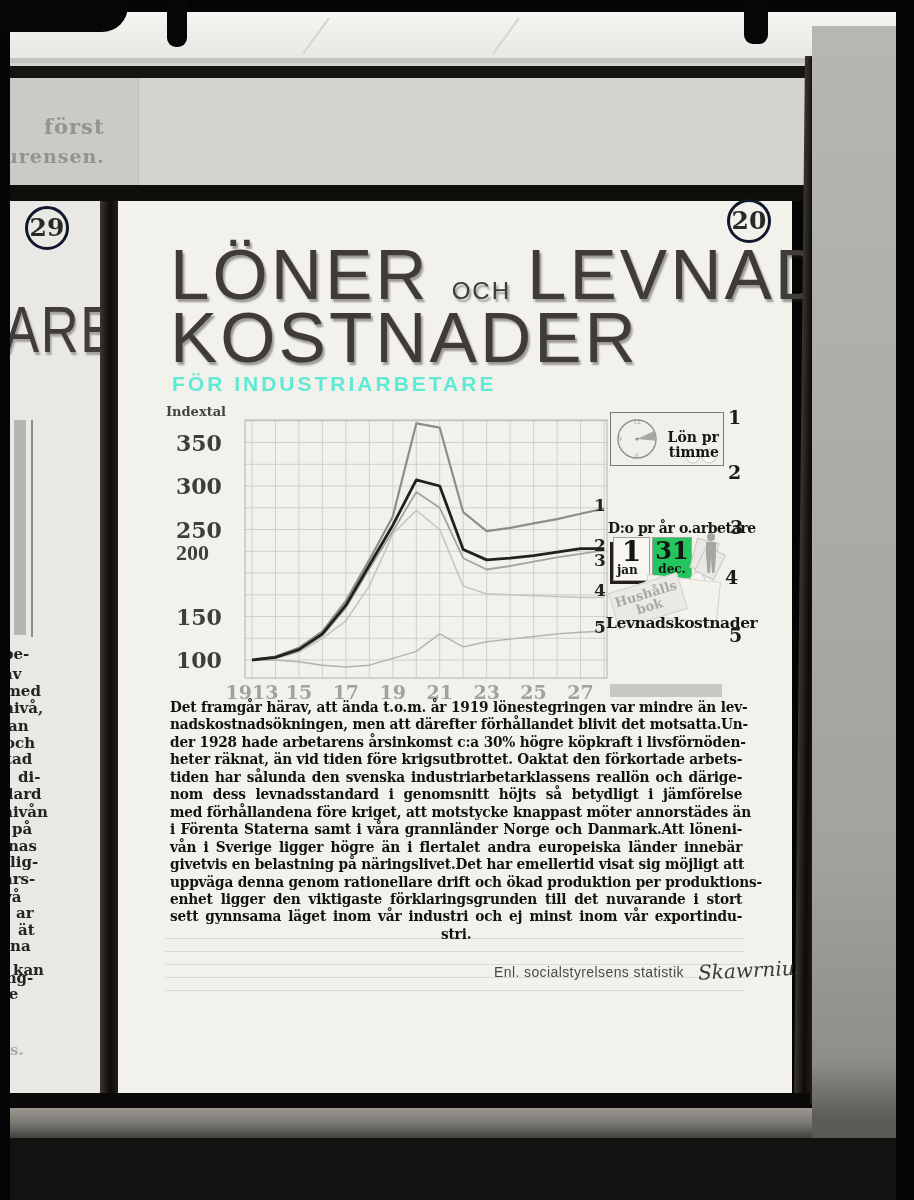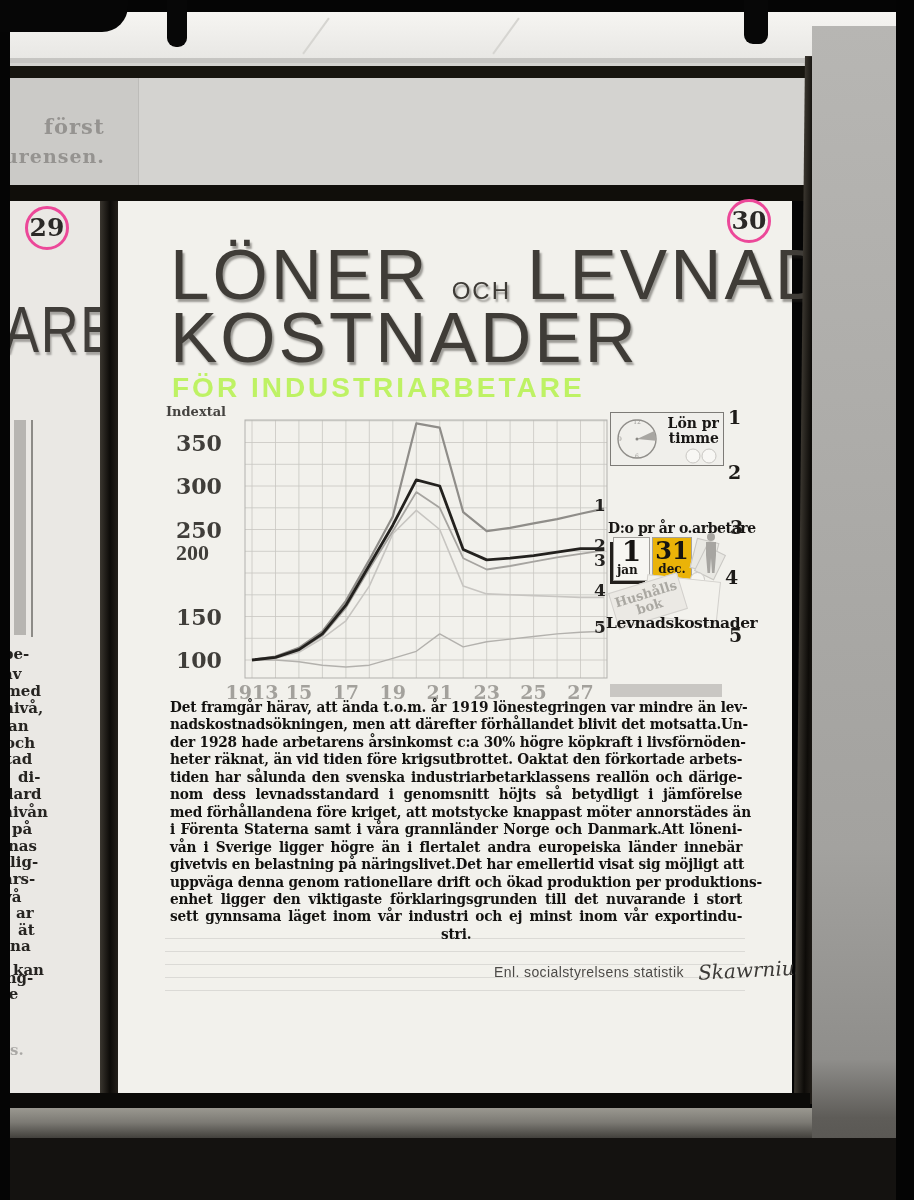--- a/index.html
+++ b/index.html
@@ -23,37 +23,37 @@
   
   .bar-top{left:10px;top:185px;width:796px;height:16px;background:#100e0a;}
   .bar-bottom{left:10px;top:1093px;width:800px;height:15px;background:#0b0a08;}
   .skirting{left:10px;top:1108px;width:802px;height:32px;background:linear-gradient(#9a9890,#7c7a74 45%,#3b3935);}
   .floor{left:0;top:1138px;width:898px;height:62px;background:#141210;}
   .post{background:linear-gradient(90deg,#3a362f,#0d0b08 55%,#231f1a);}
   .rpanel{left:812px;top:26px;width:84px;height:1174px;
           background:linear-gradient(#b7b6b3,#a3a29f 70%,#8f8e8b 88%,#5e5c58 93%,#504e4a);}
   
   .panel29{left:10px;top:201px;width:90px;height:892px;background:#eae8e4;overflow:hidden;}
-  .badge{border:3px solid #ec4899;border-radius:50%;width:38px;height:38px;text-align:center;
+  .badge{border:3px solid #0f172a;border-radius:50%;width:38px;height:38px;text-align:center;
          line-height:38px;font-weight:bold;font-size:25px;color:#2b2927;background:transparent;}
   .ghost-title{font-family:"Liberation Sans",sans-serif;font-weight:400;font-size:64px;color:#403d39;
                letter-spacing:2px;transform:scaleX(.82);transform-origin:left top;
                text-shadow:2px 3px 2px rgba(35,32,28,.35);}
   .vbar{left:4px;top:219px;width:12px;height:215px;background:#b7b5b1;}
   .vline{left:21px;top:219px;width:2px;height:217px;background:#8d8b87;}
   .frag{position:absolute;font-weight:bold;font-size:15px;color:#262421;white-space:nowrap;}
   
   .poster{left:118px;top:201px;width:674px;height:892px;background:#f2f1ec;}
   .title-row{left:170px;top:234px;display:flex;align-items:baseline;
              font-family:"Liberation Sans",sans-serif;color:#3f3c37;
              text-shadow:2px 3px 2px rgba(38,35,30,.42);white-space:nowrap;}
   .title-big{font-size:71px;font-weight:400;letter-spacing:3px;}
   .title-small{font-size:24px;font-weight:400;letter-spacing:2px;margin:0 16px 0 22px;}
   .subtitle{left:172px;top:372px;font-family:"Liberation Sans",sans-serif;font-weight:bold;
-            font-size:28px;letter-spacing:3px;color:#bef264;white-space:nowrap;}
+            font-size:21px;letter-spacing:3px;color:#5eead4;white-space:nowrap;}
   
   .ylab{font-weight:bold;font-size:13px;color:#454340;}
   .ytick{position:absolute;font-weight:bold;font-size:22px;color:#403e3a;}
   .xtick{position:absolute;font-weight:bold;font-size:19px;color:#a3a19c;transform:translateX(-50%);}
   
   .lgbox{background:#f0efeb;}
   .lg-label{position:absolute;font-weight:bold;font-size:14px;line-height:15px;color:#181614;text-align:right;}
   .lg-label span{display:block;}
   .lg-num{position:absolute;font-weight:bold;font-size:19px;color:#1d1b18;}
   .lg-head{position:absolute;font-weight:bold;font-size:13px;letter-spacing:-.4px;color:#181614;white-space:nowrap;}
@@ -116,21 +116,21 @@
       <div class="frag" style="top: 703px; left: 6px;">ar</div>
       <div class="frag" style="top: 720px; left: 8px;">ät</div>
       <div class="frag" style="top: 736px; left: 0px;">na</div>
       <div class="frag" style="top: 752px; left: 3px; margin-top: 8px;">kan</div>
       <div class="frag" style="top: 768px; left: -10px;">ing-</div>
       <div class="frag" style="top: 784px; left: -7px;">le</div>
     </div>
   <div class="abs post" style="left:100px;top:201px;width:18px;height:892px;"></div>
 
   <div class="abs poster"></div>
-  <div class="abs badge" style="left:727px;top:199px;">30</div>
+  <div class="abs badge" style="left:727px;top:199px;">20</div>
 
   <div class="abs title-row">
     <span class="title-big">LÖNER</span>
     <span class="title-small">OCH</span>
     <span class="title-big">LEVNADS</span>
   </div>
   <div class="abs title-big" style="left:170px;top:297px;font-family:'Liberation Sans',sans-serif;color:#3f3c37;text-shadow:2px 3px 2px rgba(38,35,30,.42);">KOSTNADER</div>
   <div class="abs subtitle">FÖR INDUSTRIARBETARE</div>
 
   <div class="abs ylab" style="left:166px;top:404px;">Indextal</div>
@@ -198,37 +198,37 @@
     <svg width="112" height="52">
       <circle cx="26" cy="26" r="19" fill="none" stroke="#908e8a" stroke-width="1.4"></circle>
       <path d="M26,26 L43.2,18 A19,19 0 0 1 44.9,27.7 Z" fill="#a8a6a2"></path>
       <circle cx="26" cy="26" r="1.5" fill="#8a8884"></circle>
       <text x="26" y="11" font-size="6" fill="#9a9894" text-anchor="middle" font-family="DejaVu Serif">12</text>
       <text x="26" y="45" font-size="6" fill="#9a9894" text-anchor="middle" font-family="DejaVu Serif">6</text>
       <text x="9" y="28" font-size="6" fill="#9a9894" text-anchor="middle" font-family="DejaVu Serif">9</text>
       <circle cx="82" cy="43" r="7" fill="#f8f7f4" stroke="#c9c7c3"></circle>
       <circle cx="98" cy="43" r="7" fill="#f8f7f4" stroke="#c9c7c3"></circle>
     </svg>
-    <div class="lg-label" style="right:4px;top:3px;">
+    <div class="lg-label" style="right:4px;top:17px;">
       <span>Lön pr</span>
       <span>timme</span>
     </div>
   </div>
   <div class="abs lg-num" style="left:728px;top:406px;">1</div>
 
   <div class="abs lg-num" style="left:728px;top:461px;">2</div>
 
   <div class="abs lg-head" style="left:608px;top:520px;font-size:14px;text-align:center;">D:o pr år o.arbetare</div>
   <div class="abs lg-num" style="left:730px;top:516px;">3</div>
 
   <div class="leaf" style="left:613px;top:537px;width:35px;height:42px;box-shadow:-4px 4px 0 -1px #221f1c;">
     <div class="day" style="font-size:28px;line-height:27px;">1</div>
     <div class="mon" style="text-align:left;padding-left:3px;">jan</div>
   </div>
-  <div class="leaf" style="left:652px;top:537px;width:38px;height:44px;background:#eab308;">
+  <div class="leaf" style="left:652px;top:537px;width:38px;height:44px;background:#22c55e;">
     <div class="day" style="font-size:24px;line-height:26px;">31</div>
     <div class="mon">dec.</div>
   </div>
   <div class="note" style="left:693px;top:540px;width:21px;height:29px;transform:rotate(14deg);"></div>
   <div class="note" style="left:699px;top:549px;width:20px;height:26px;transform:rotate(26deg);"></div>
   <div class="note" style="left:690px;top:572px;width:13px;height:13px;border-radius:50%;background:#f6f5f1;"></div>
   <svg class="abs" style="left:702px;top:532px;" width="18" height="47">
     <circle cx="9" cy="5" r="4" fill="#a7a5a1"></circle>
     <path d="M4,10 h10 v13 l-1.5,18 h-2.5 l-1,-15 l-1,15 h-2.5 l-1.5,-18 z" fill="#a7a5a1"></path>
   </svg>

